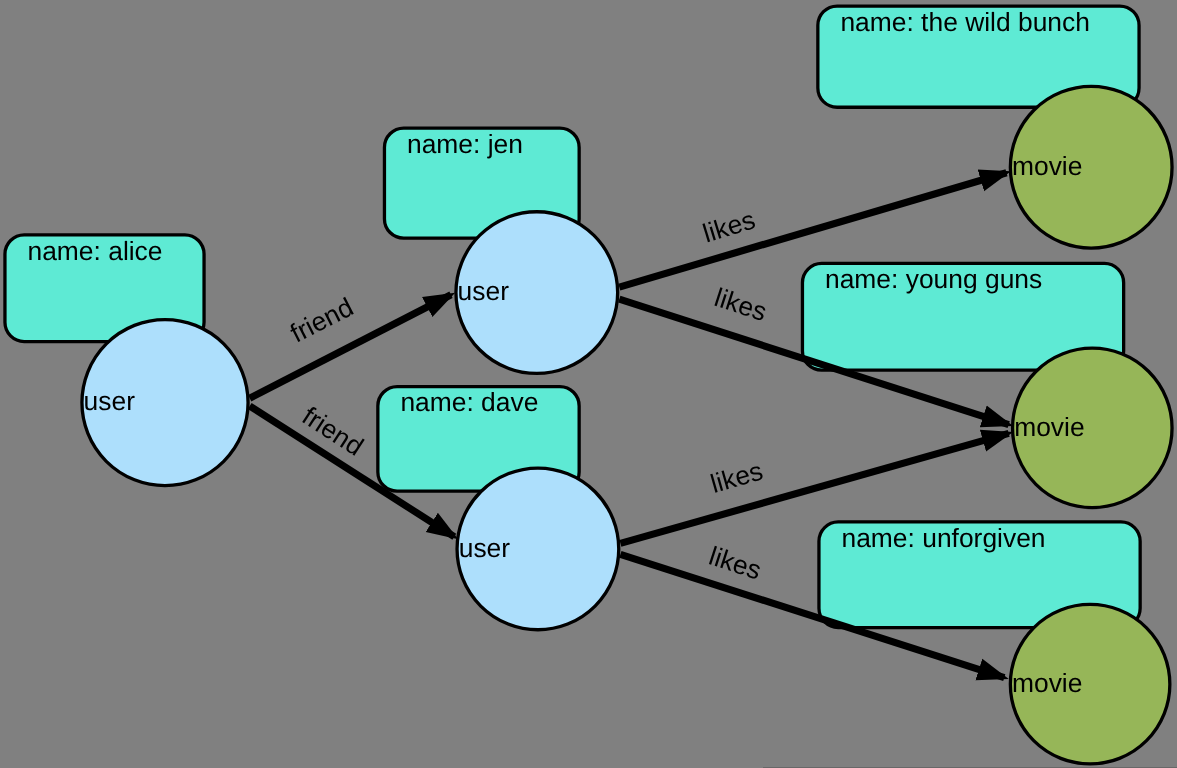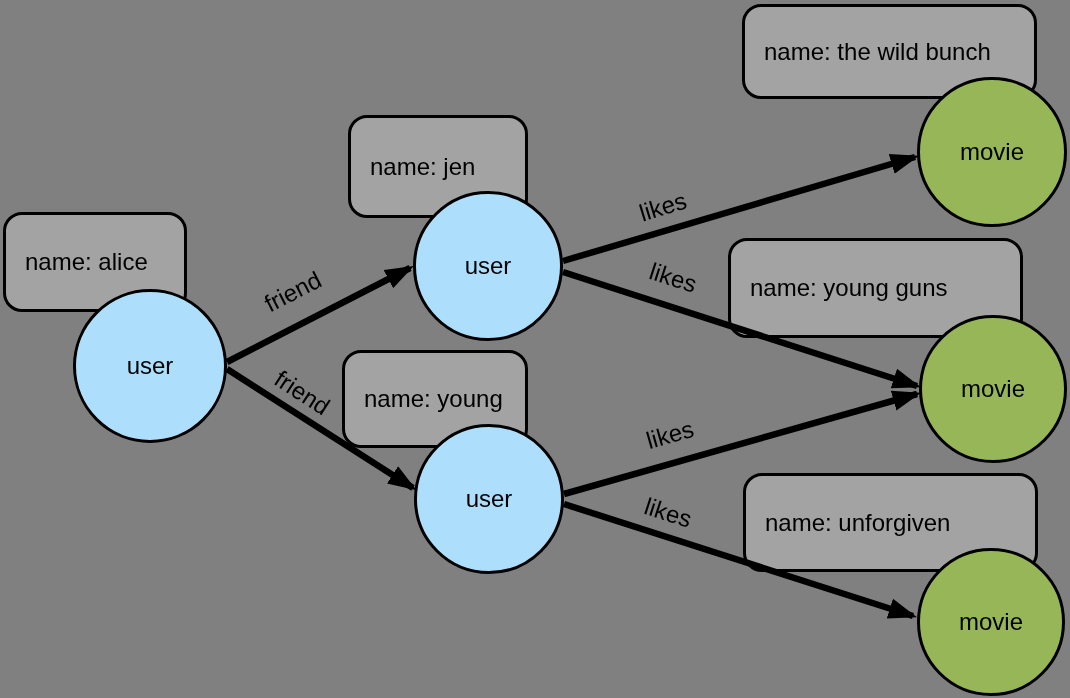--- a/index.html
+++ b/index.html
@@ -8,26 +8,25 @@
     width: 1070px;
     height: 698px;
     background: var(--bg, #808080);
     overflow: hidden;
     font-family: "Liberation Sans", sans-serif;
     color: #000;
   }
   
   .pbox {
     position: absolute;
-    background: #a3a3a3;
+    background: #5eead4;
     border: 3px solid #000;
     border-radius: 19px;
     box-sizing: border-box;
     display: flex;
-    align-items: center;
     padding-left: 19px;
     font-size: 24px;
     z-index: 1;
   }
   #box-alice      { left: 3px;   top: 212px; width: 184px; height: 100px; }
   #box-jen        { left: 348px; top: 115px; width: 180px; height: 103px; }
   #box-dave       { left: 342px; top: 350px; width: 186px; height: 98px;  }
   #box-wild-bunch { left: 742px; top: 4px;   width: 295px; height: 95px;  }
   #box-young-guns { left: 728px; top: 238px; width: 295px; height: 100px; }
   #box-unforgiven { left: 743px; top: 473px; width: 295px; height: 99px;  }
@@ -57,21 +56,21 @@
   #lbl-likes-4  { left: 668px; top: 513px; --rot:  18deg; }
 
   
   .node {
     position: absolute;
     border: 3.5px solid #000;
     border-radius: 50%;
     box-sizing: border-box;
     display: flex;
     align-items: center;
-    justify-content: center;
+    justify-content: flex-start;
     font-size: 24px;
     z-index: 3;
   }
   .node.user  { background: var(--user-fill, #ADDFFC); }
   .node.movie { background: var(--movie-fill, #96B658); }
   #node-alice      { left: 73px;  top: 289px; width: 154px; height: 154px; }
   #node-jen        { left: 413px; top: 191px; width: 150px; height: 150px; }
   #node-dave       { left: 414px; top: 424px; width: 150px; height: 150px; }
   #node-wild-bunch { left: 917px; top: 77px;  width: 150px; height: 150px; }
   #node-young-guns { left: 919px; top: 315px; width: 148px; height: 148px; }
@@ -82,21 +81,21 @@
 
 <div id="canvas">
 
   <div class="pbox" id="box-alice">
     <span>name: alice</span>
   </div>
   <div class="pbox" id="box-jen">
     <span>name: jen</span>
   </div>
   <div class="pbox" id="box-dave">
-    <span>name: young</span>
+    <span>name: dave</span>
   </div>
   <div class="pbox" id="box-wild-bunch">
     <span>name: the wild bunch</span>
   </div>
   <div class="pbox" id="box-young-guns">
     <span>name: young guns</span>
   </div>
   <div class="pbox" id="box-unforgiven">
     <span>name: unforgiven</span>
   </div>

